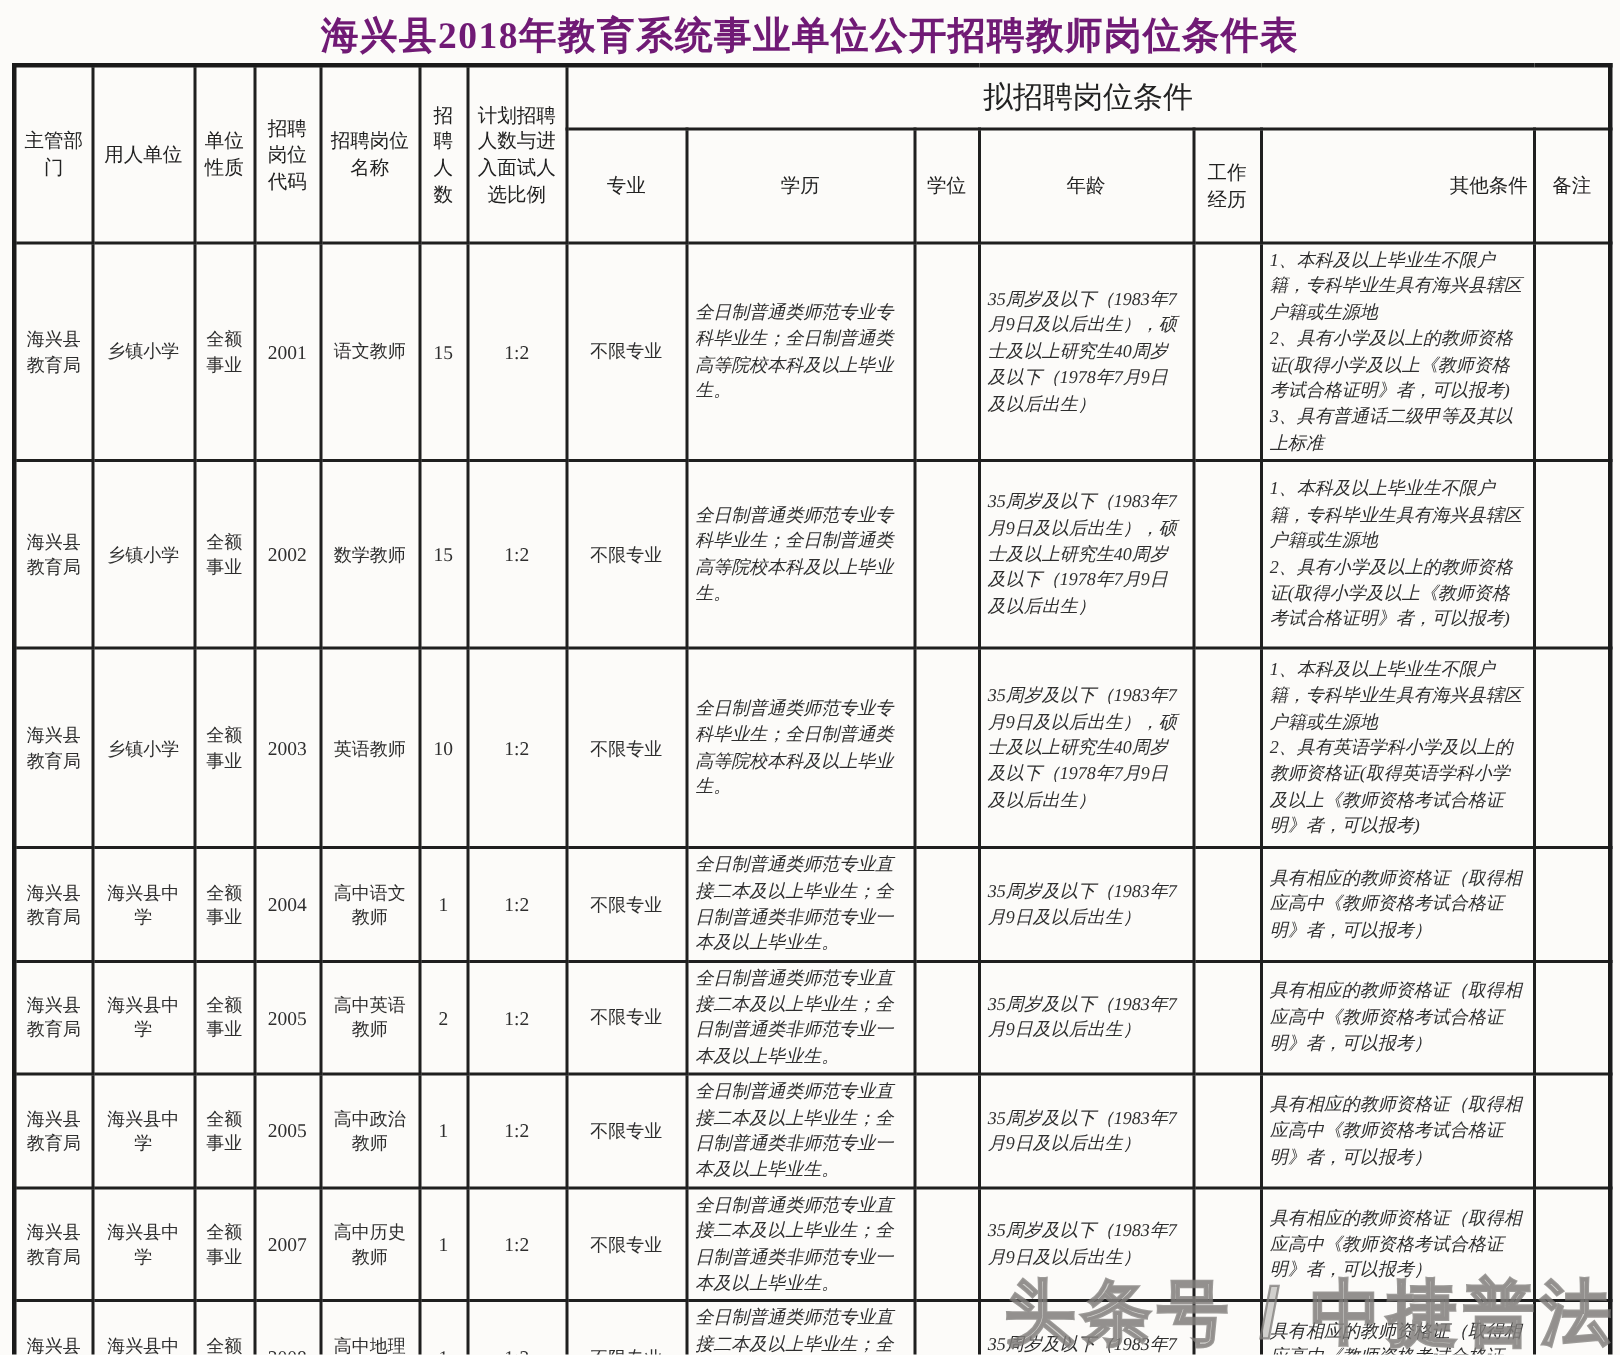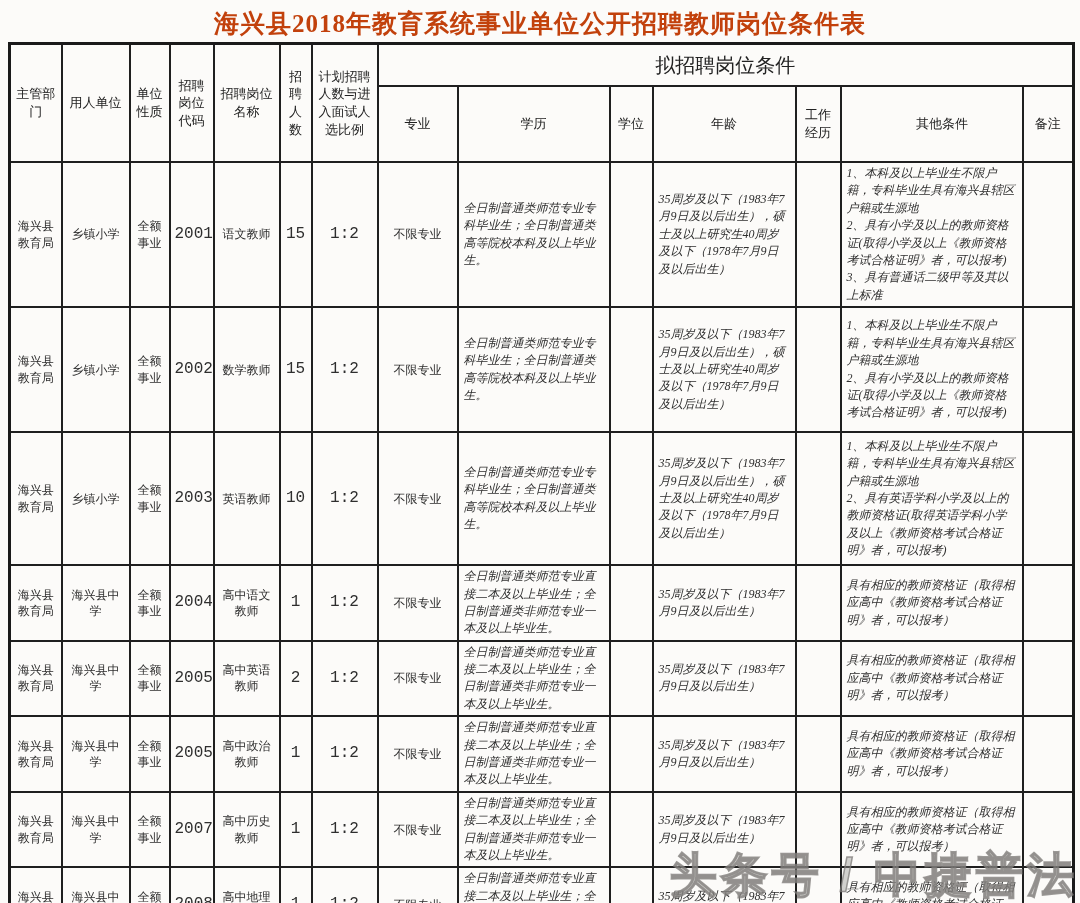--- a/index.html
+++ b/index.html
@@ -4,43 +4,43 @@
 <style>
   html,body{margin:0;padding:0;}
   body{
     width:1080px;height:903px;position:relative;overflow:hidden;
     background:#fcfbf9;
     font-family:"Liberation Serif","DejaVu Serif",serif;
     color:#2b2b2b;
   }
   .page-title{
     margin:0;padding-top:7px;height:35px;
-    text-align:center;font-size:25px;font-weight:bold;color:#c2410c;
+    text-align:center;font-size:25px;font-weight:bold;color:#701a75;
     letter-spacing:1px;
   }
   table.sheet{
     border-collapse:collapse;table-layout:fixed;
     width:1064px;margin:0 8px;
     border:3px solid #1a1a1a;
   }
   .sheet th,.sheet td{
     border:2px solid #1f1f1f;
     overflow:hidden;
     vertical-align:middle;
   }
   .sheet th{
     font-weight:normal;font-size:13px;line-height:1.35;
     text-align:center;padding:1px 3px;color:#222;
   }
   .sheet th.group{height:38px;font-size:20px;}
-  .sheet th.hleft{text-align:center;padding-left:24px;}
+  .sheet th.hleft{text-align:right;padding-left:24px;}
   .hdr2{height:76px;}
   .sheet td{font-size:12px;padding:1px 4px;color:#2e2e2e;}
   .sheet td.c{text-align:center;line-height:1.35;}
-  .sheet td.num{font-size:16px;font-family:Liberation Mono, monospace;}
+  .sheet td.num{font-size:13px;font-family:Liberation Serif, serif;}
   .sheet td.l{
     text-align:left;line-height:1.45;padding:2px 5px;
     white-space:pre-line;
     font-style:italic;
   }
   .watermark{
     position:absolute;right:2px;bottom:-4px;
     font-size:47px;font-weight:bold;white-space:nowrap;
     font-family:"Liberation Sans","DejaVu Sans",sans-serif;
     color:rgba(150,148,145,0.42);

